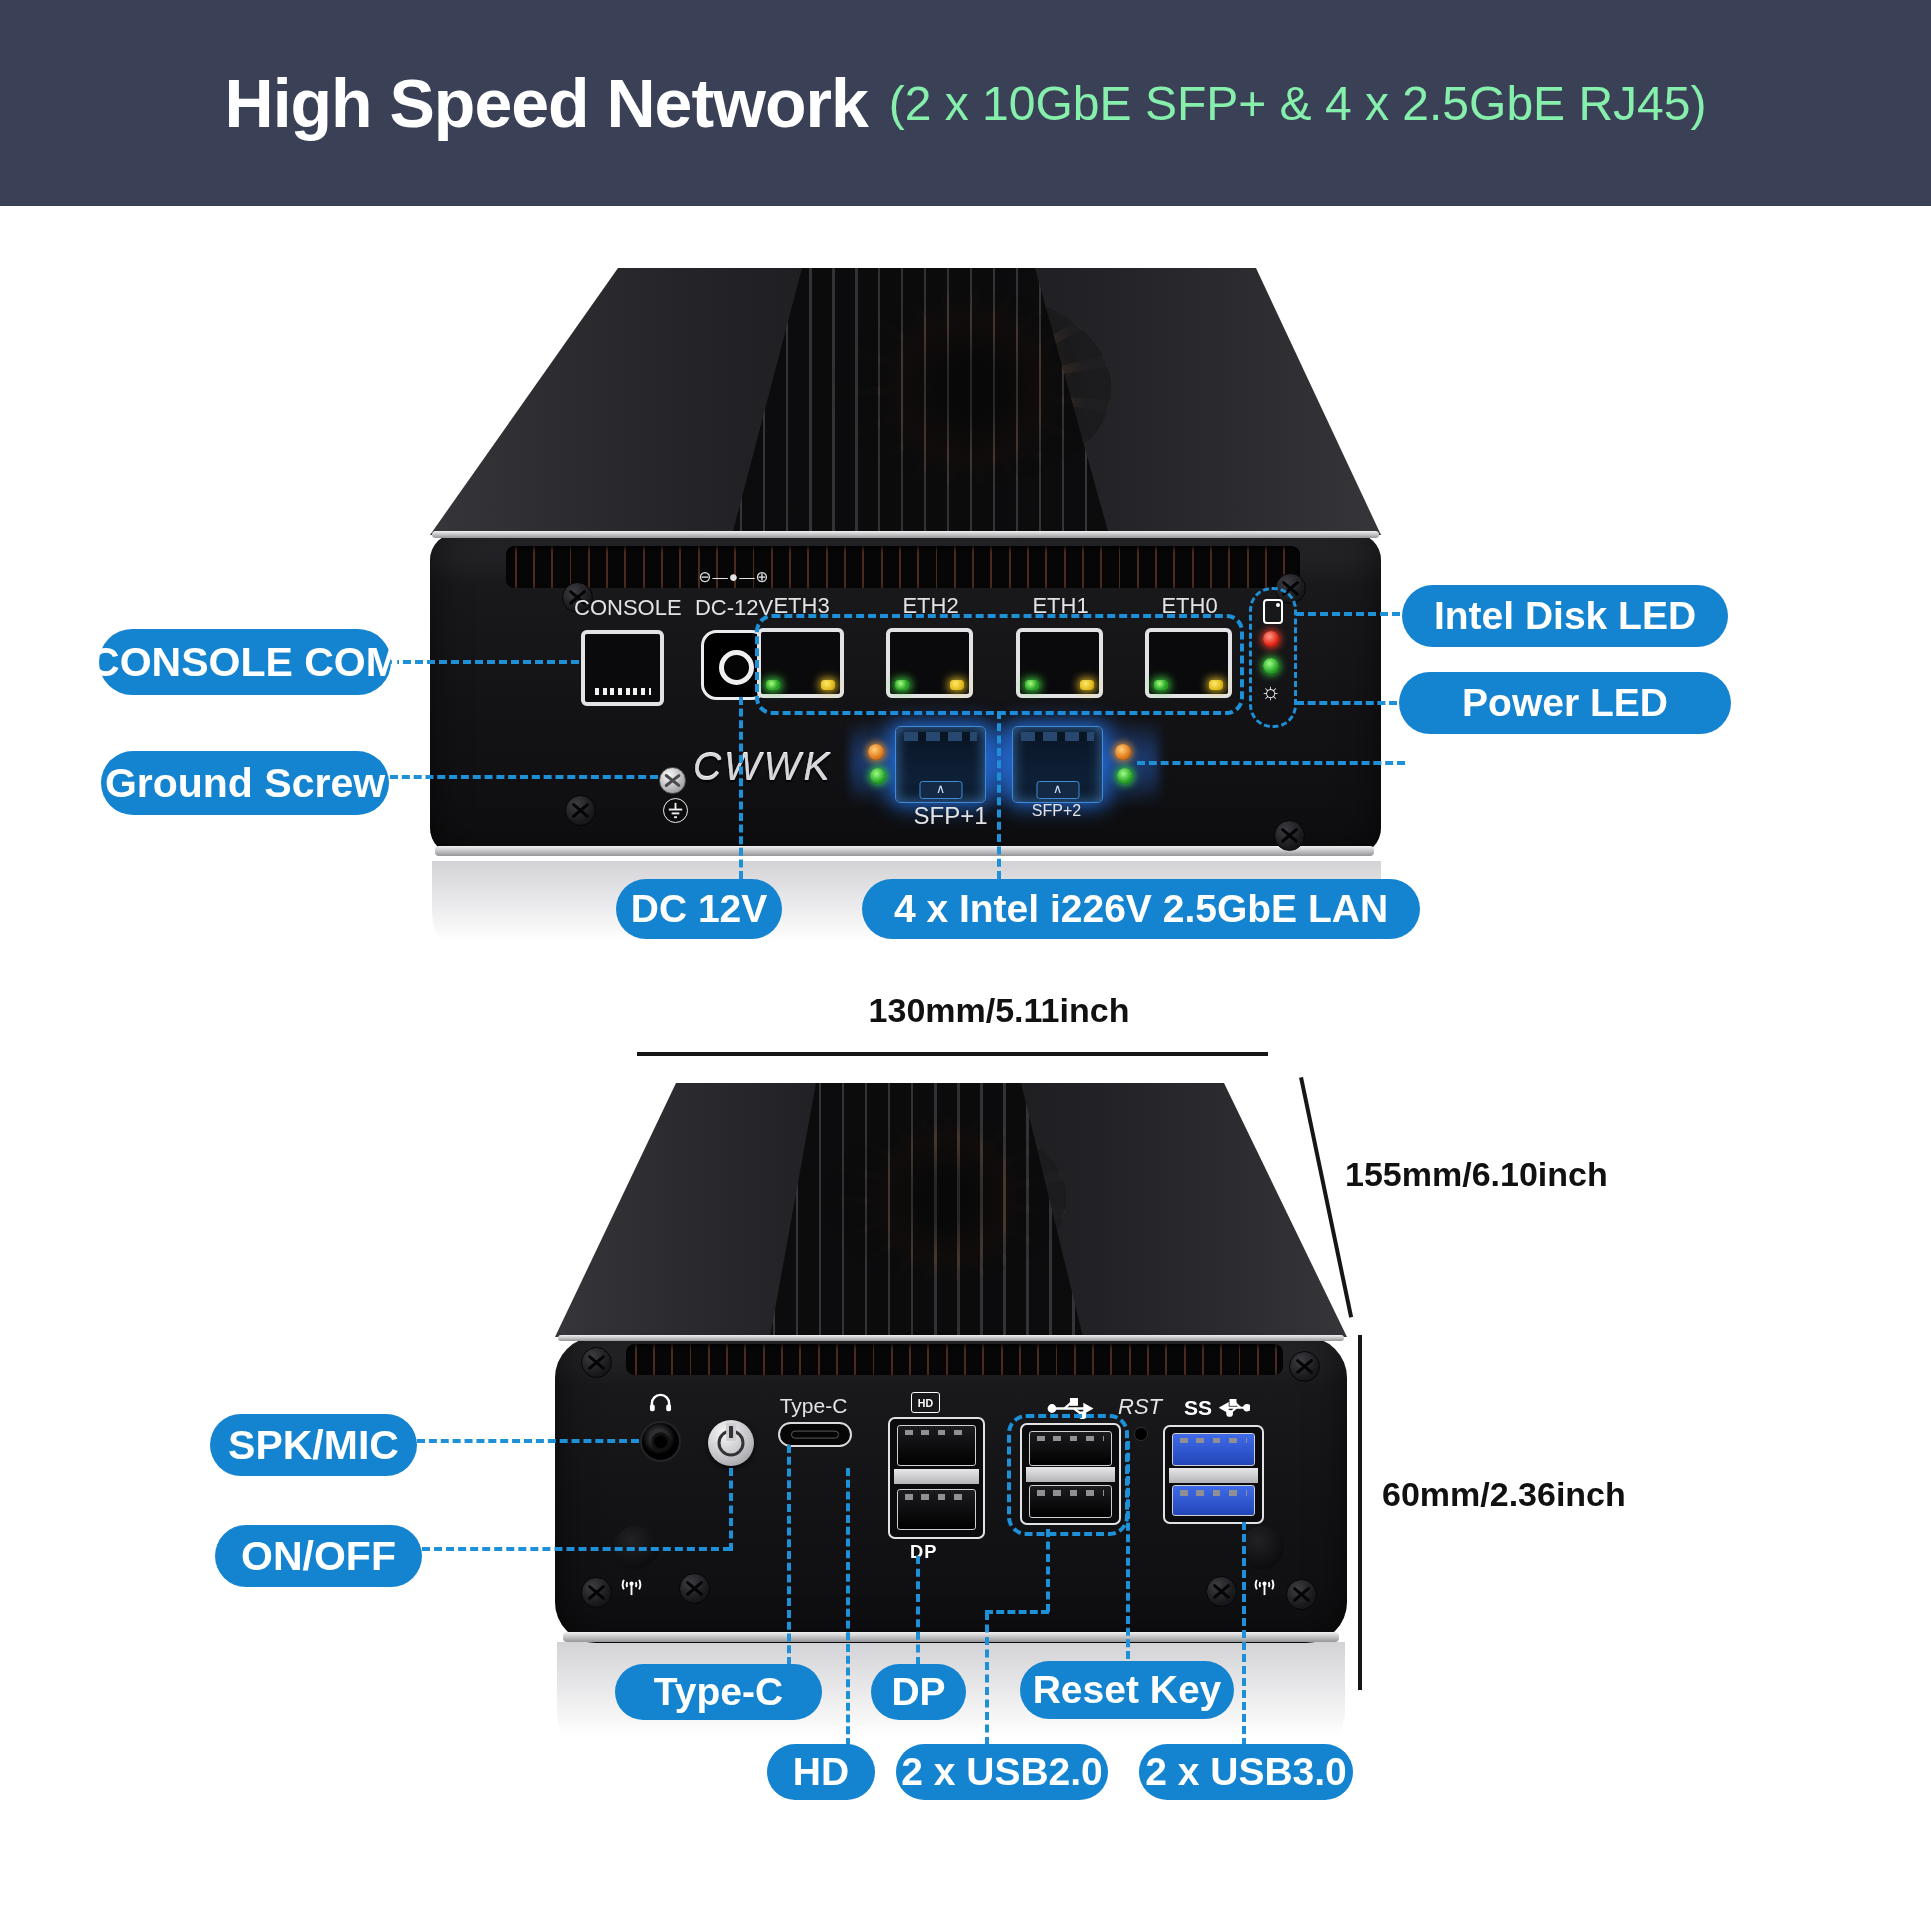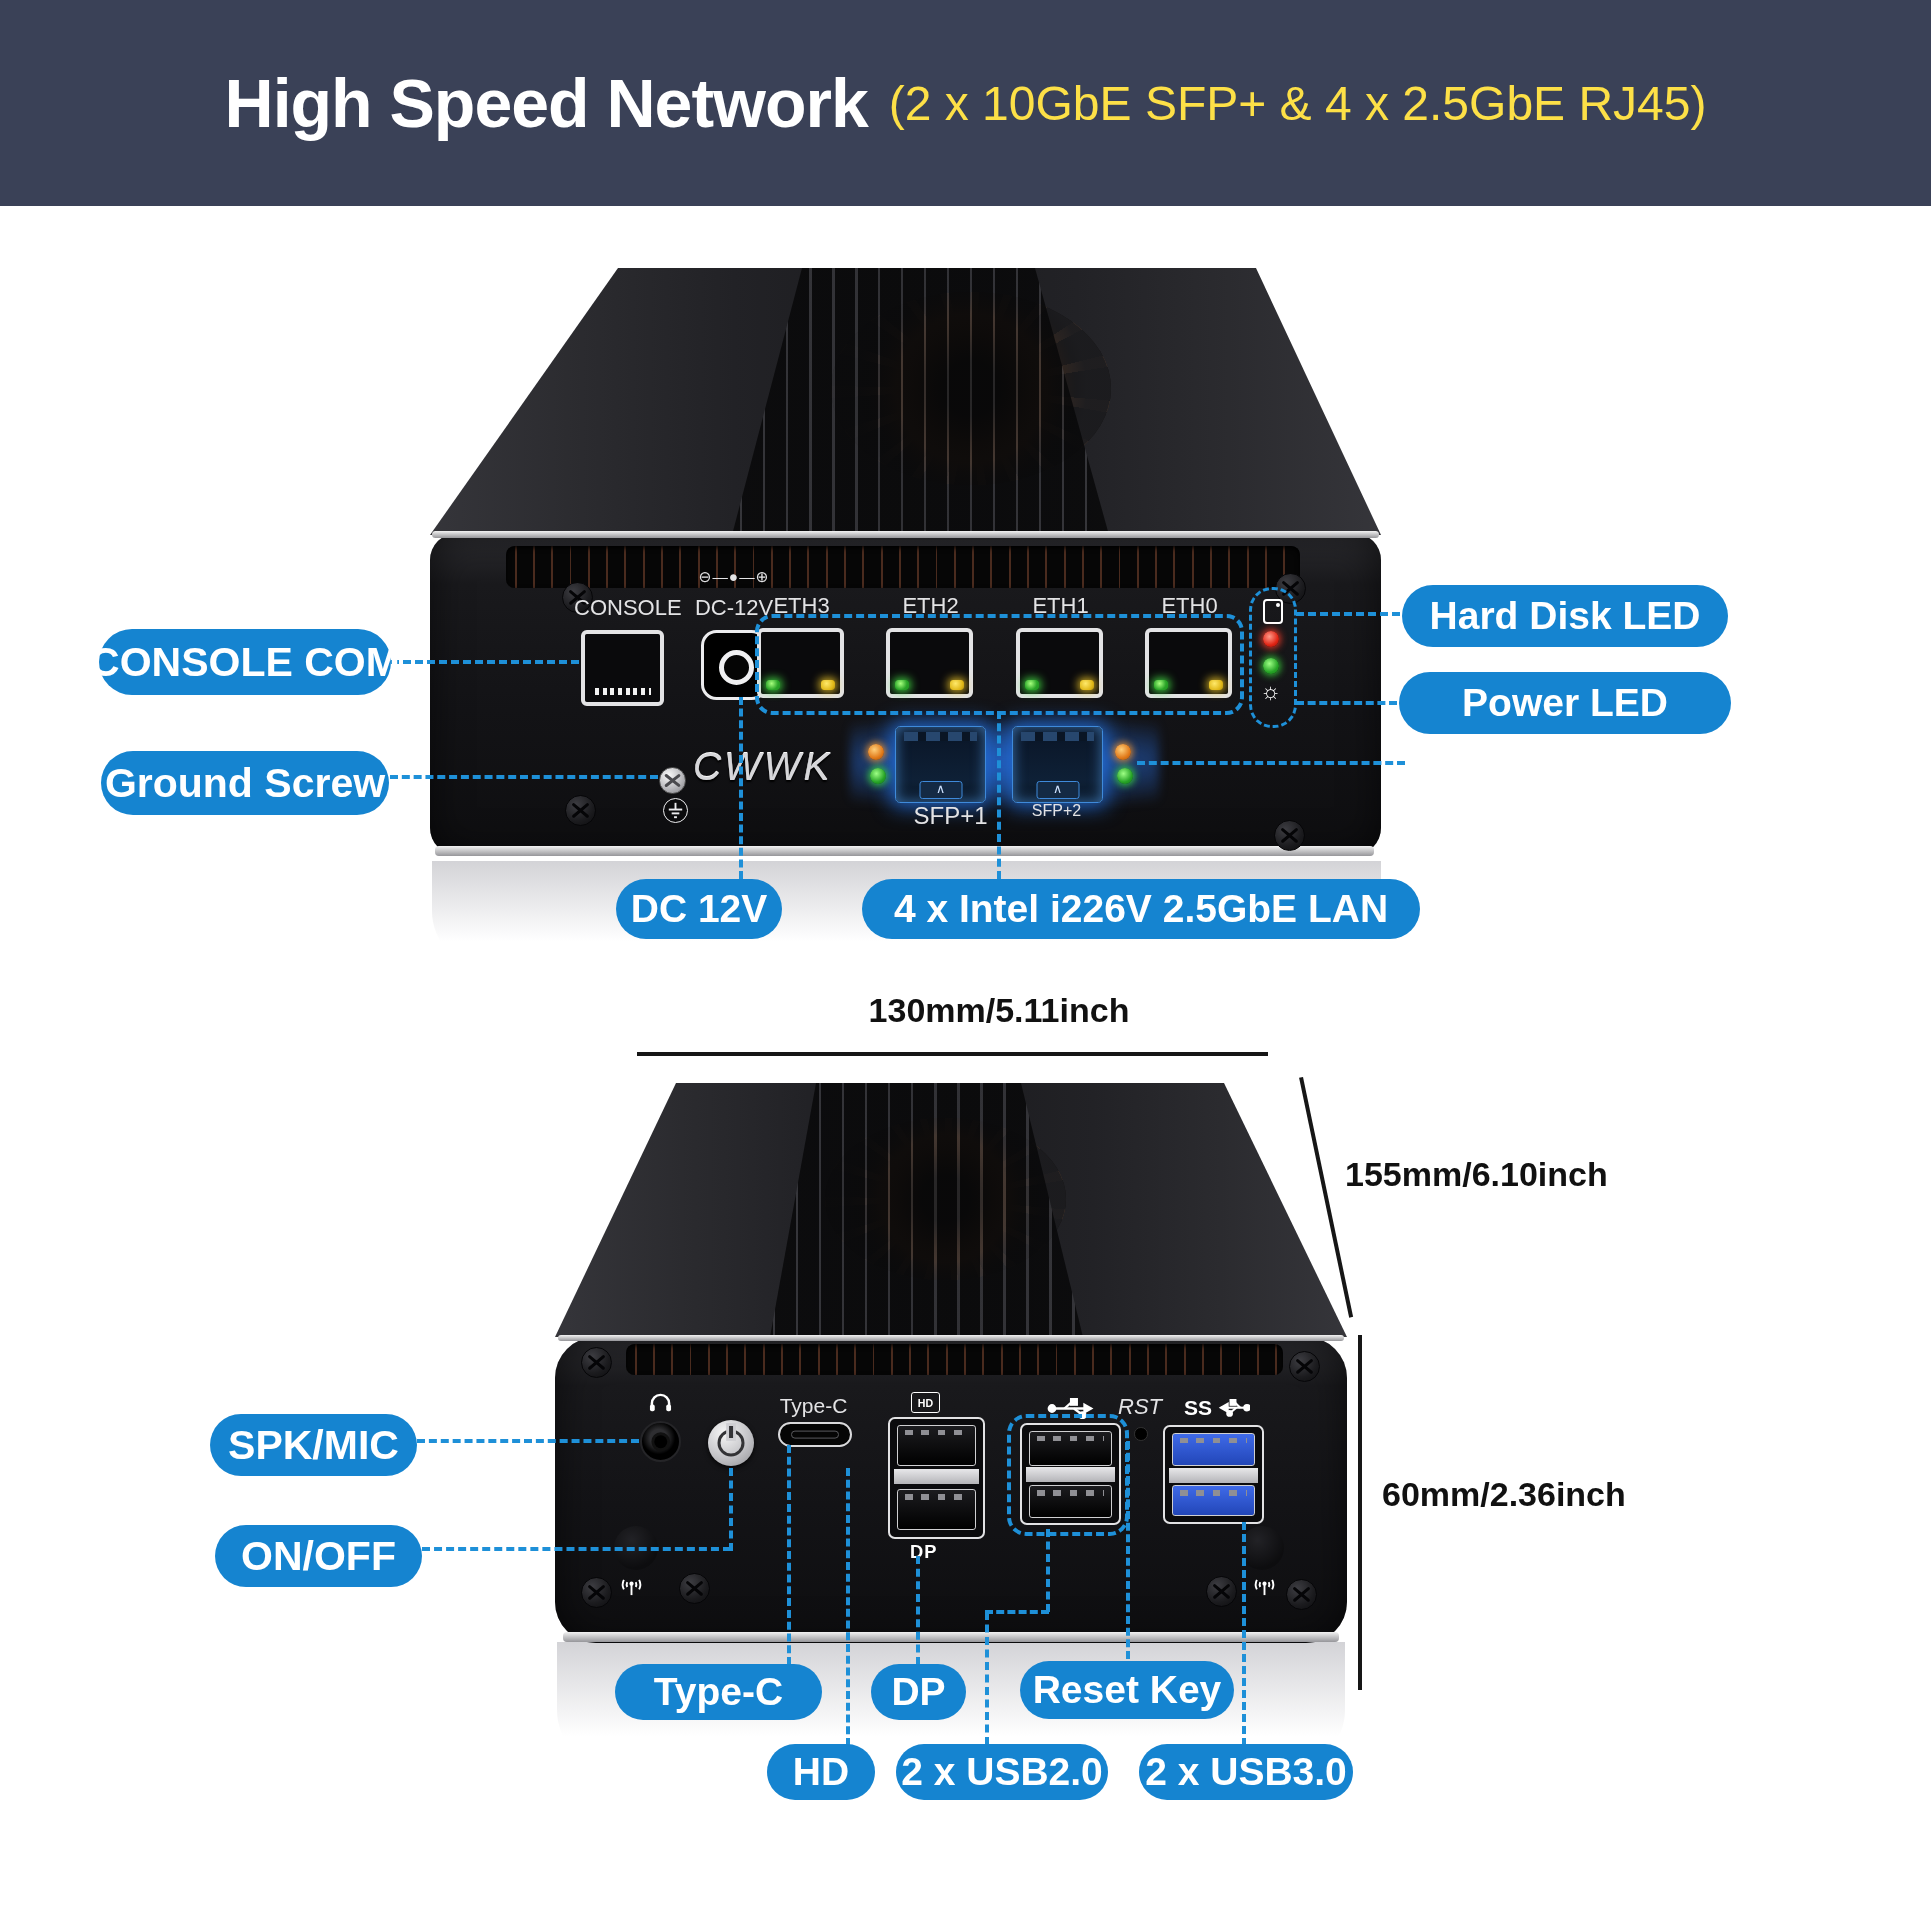--- a/index.html
+++ b/index.html
@@ -4,21 +4,21 @@
 <style>
   html,body{margin:0;padding:0;background:#fff;}
   #stage{position:relative;width:1931px;height:1931px;background:#fff;overflow:hidden;
          font-family:"Liberation Sans",sans-serif;}
   .abs{position:absolute;}
 
   
   .banner{left:0;top:0;width:1931px;height:206px;background:#3a4157;
           display:flex;align-items:center;justify-content:center;gap:21px;}
   .banner .t1{color:#fff;font-weight:700;font-size:68px;letter-spacing:-1px;}
-  .banner .t2{color:#fde047;font-weight:400;font-size:48px;}
+  .banner .t2{color:#86efac;font-weight:400;font-size:48px;}
 
   
   .topface{overflow:hidden;}
   .face-bg{position:absolute;left:0;top:0;width:100%;height:100%;
     background:linear-gradient(90deg,#35353a 0%,#2b2b2f 16%,#222226 32%,#1c1c1f 50%,#222226 68%,#2b2b2f 84%,#35353a 100%);}
   .face-stripes{position:absolute;top:0;height:100%;
     background:repeating-linear-gradient(90deg,rgba(8,8,9,.85) 0 10.6px,rgba(88,88,94,.35) 10.6px 13.5px,rgba(8,8,9,.85) 13.5px 23px);}
   .fan{position:absolute;border-radius:50%;
     background:
       radial-gradient(circle at 50% 50%,#0d0b09 0 16%,#27190f 30%,#472a14 44%,rgba(25,23,22,.2) 62%,rgba(25,23,22,0) 70%),
@@ -222,21 +222,21 @@
   <div class="abs dl-v" style="left:739px;top:697px;height:182px;"></div>
   <div class="abs dl-v" style="left:997px;top:711px;height:168px;"></div>
 
   <div class="abs pill" style="left:99px;top:629px;width:292px;height:66px;font-size:41px;">
     <span>CONSOLE COM</span>
     </div>
   <div class="abs pill" style="left:101px;top:751px;width:288px;height:64px;font-size:41px;">
     <span>Ground Screw</span>
     </div>
   <div class="abs pill" style="left:1402px;top:585px;width:326px;height:62px;font-size:39px;">
-    <span>Hard Disk LED</span>
+    <span>Intel Disk LED</span>
     </div>
   <div class="abs pill" style="left:1399px;top:672px;width:332px;height:62px;font-size:39px;">
     <span>Power LED</span>
     </div>
   <div class="abs pill" style="left:616px;top:879px;width:166px;height:60px;font-size:39px;">
     <span>DC 12V</span>
     </div>
   <div class="abs pill" style="left:862px;top:879px;width:558px;height:60px;font-size:39px;">
     <span>4 x Intel i226V 2.5GbE LAN</span>
     </div>

